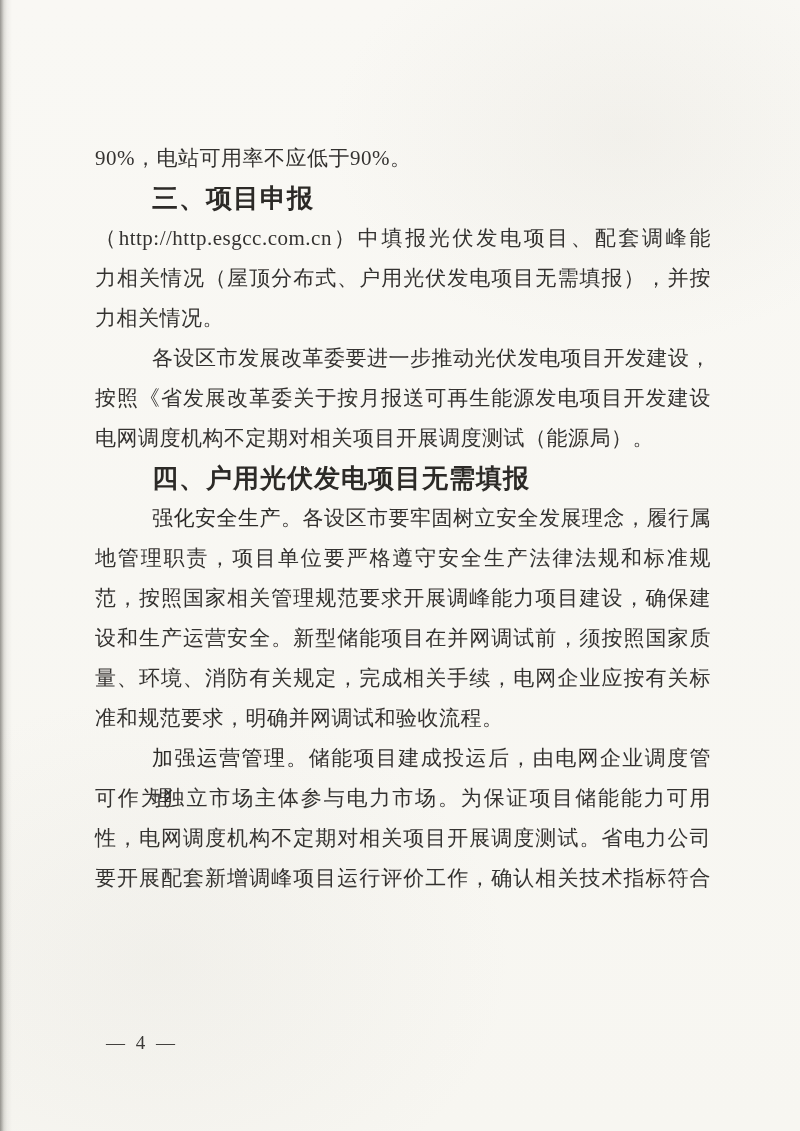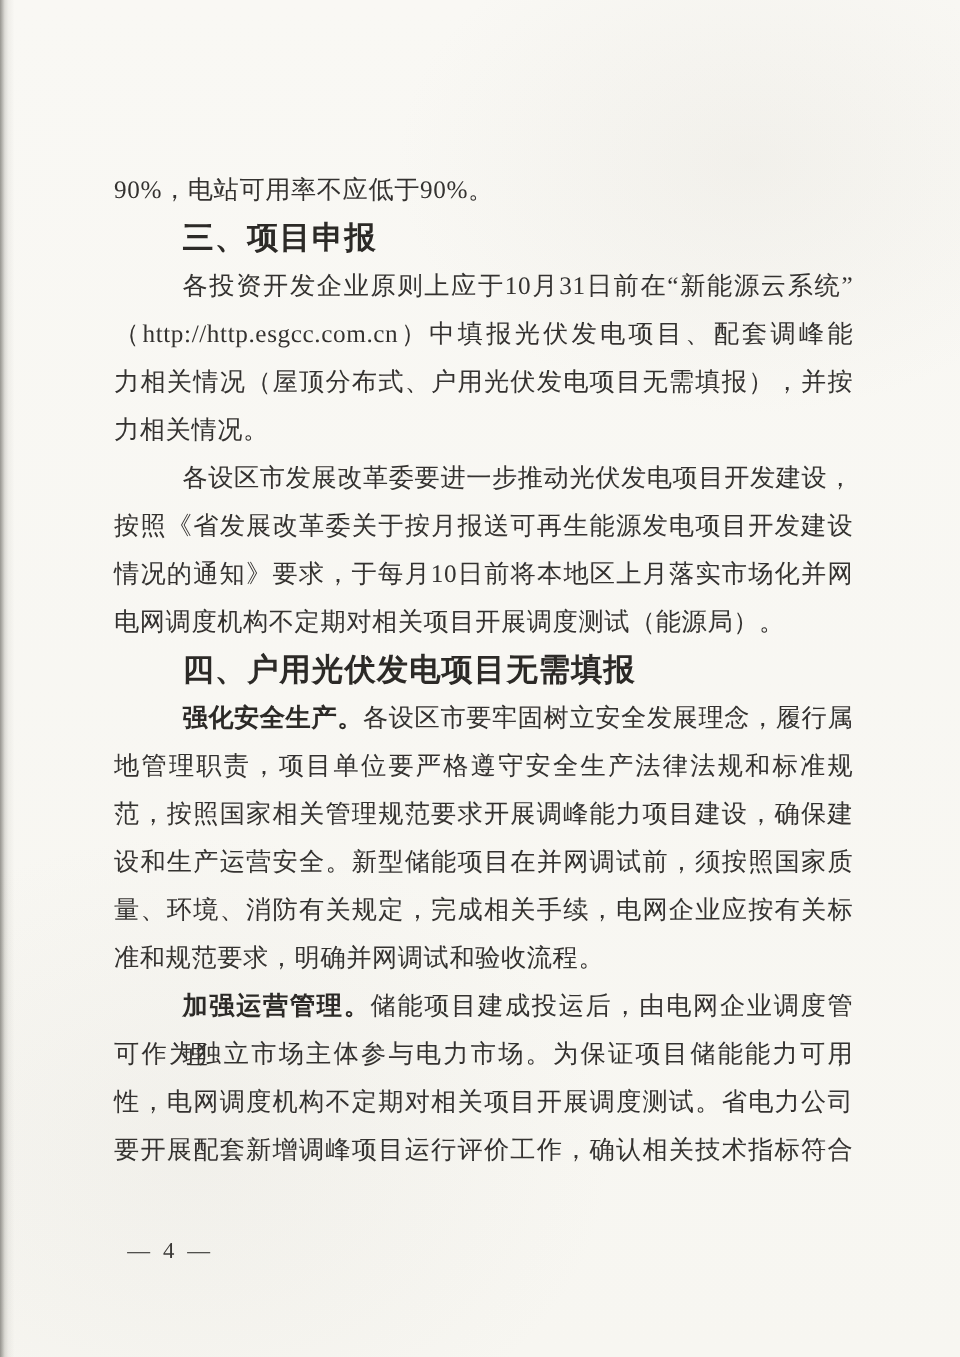--- a/index.html
+++ b/index.html
@@ -54,21 +54,21 @@
   .line.j.ind { padding-left: 57px; }
   .heading {
     font-family: "Liberation Sans", "DejaVu Sans", sans-serif;
     font-weight: 700;
     font-size: 26px;
     letter-spacing: 1px;
     color: #2c2a27;
   }
   .lead {
     font-family: "Liberation Sans", "DejaVu Sans", sans-serif;
-    font-weight: 700;
+    font-weight: 400;
     color: #2c2a27;
   }
   .pageno {
     position: absolute;
     left: 106px;
     top: 1032px;
     font-size: 19px;
     letter-spacing: 3px;
     color: #3a3836;
     font-family: "Liberation Serif", "DejaVu Serif", serif;
@@ -79,28 +79,26 @@
 
 <div class="sheet">
   <div class="edge"></div>
 
   <div class="content">
 
     <div class="line">90%，电站可用率不应低于90%。</div>
 
     <div class="line heading ind">三、项目申报</div>
 
-    <div class="line j ind">各投资开发企业原则上应于10月31日前在“新能源云系统”</div>
     <div class="line j">（http://http.esgcc.com.cn）中填报光伏发电项目、配套调峰能</div>
     <div class="line j">力相关情况（屋顶分布式、户用光伏发电项目无需填报），并按</div>
     <div class="line">力相关情况。</div>
 
     <div class="line j ind">各设区市发展改革委要进一步推动光伏发电项目开发建设，</div>
     <div class="line j">按照《省发展改革委关于按月报送可再生能源发电项目开发建设</div>
-    <div class="line j">情况的通知》要求，于每月10日前将本地区上月落实市场化并网</div>
     <div class="line">电网调度机构不定期对相关项目开展调度测试（能源局）。</div>
 
     <div class="line heading ind">四、户用光伏发电项目无需填报</div>
 
     <div class="line j ind">
       <span class="lead">强化安全生产。</span><span>各设区市要牢固树立安全发展理念，履行属</span>
     </div>
     <div class="line j">地管理职责，项目单位要严格遵守安全生产法律法规和标准规</div>
     <div class="line j">范，按照国家相关管理规范要求开展调峰能力项目建设，确保建</div>
     <div class="line j">设和生产运营安全。新型储能项目在并网调试前，须按照国家质</div>

